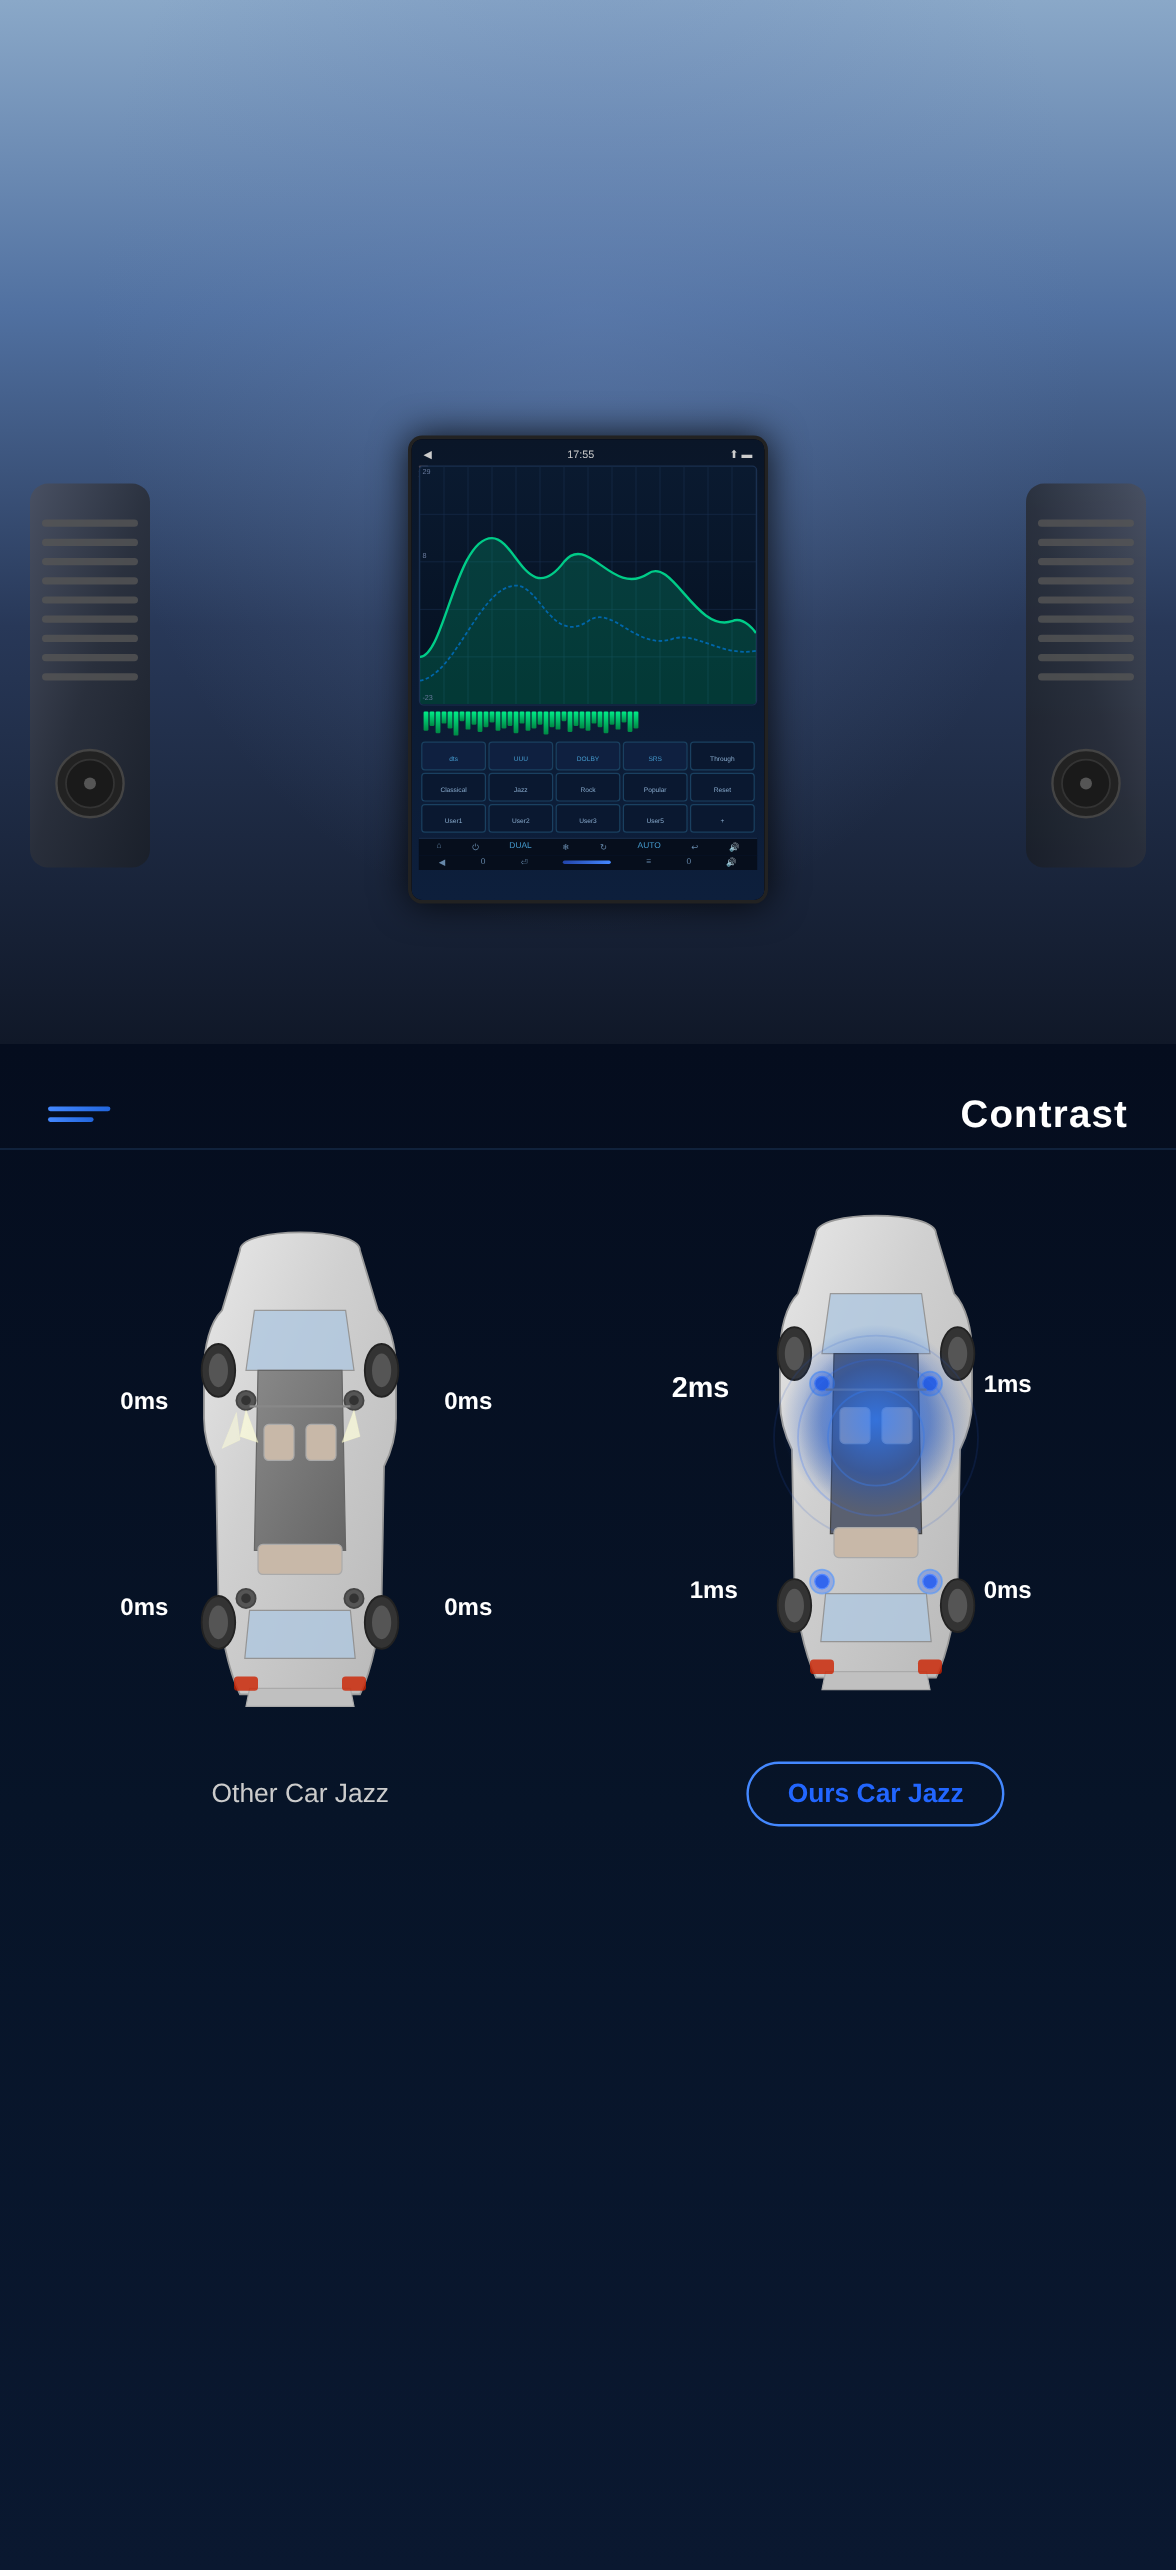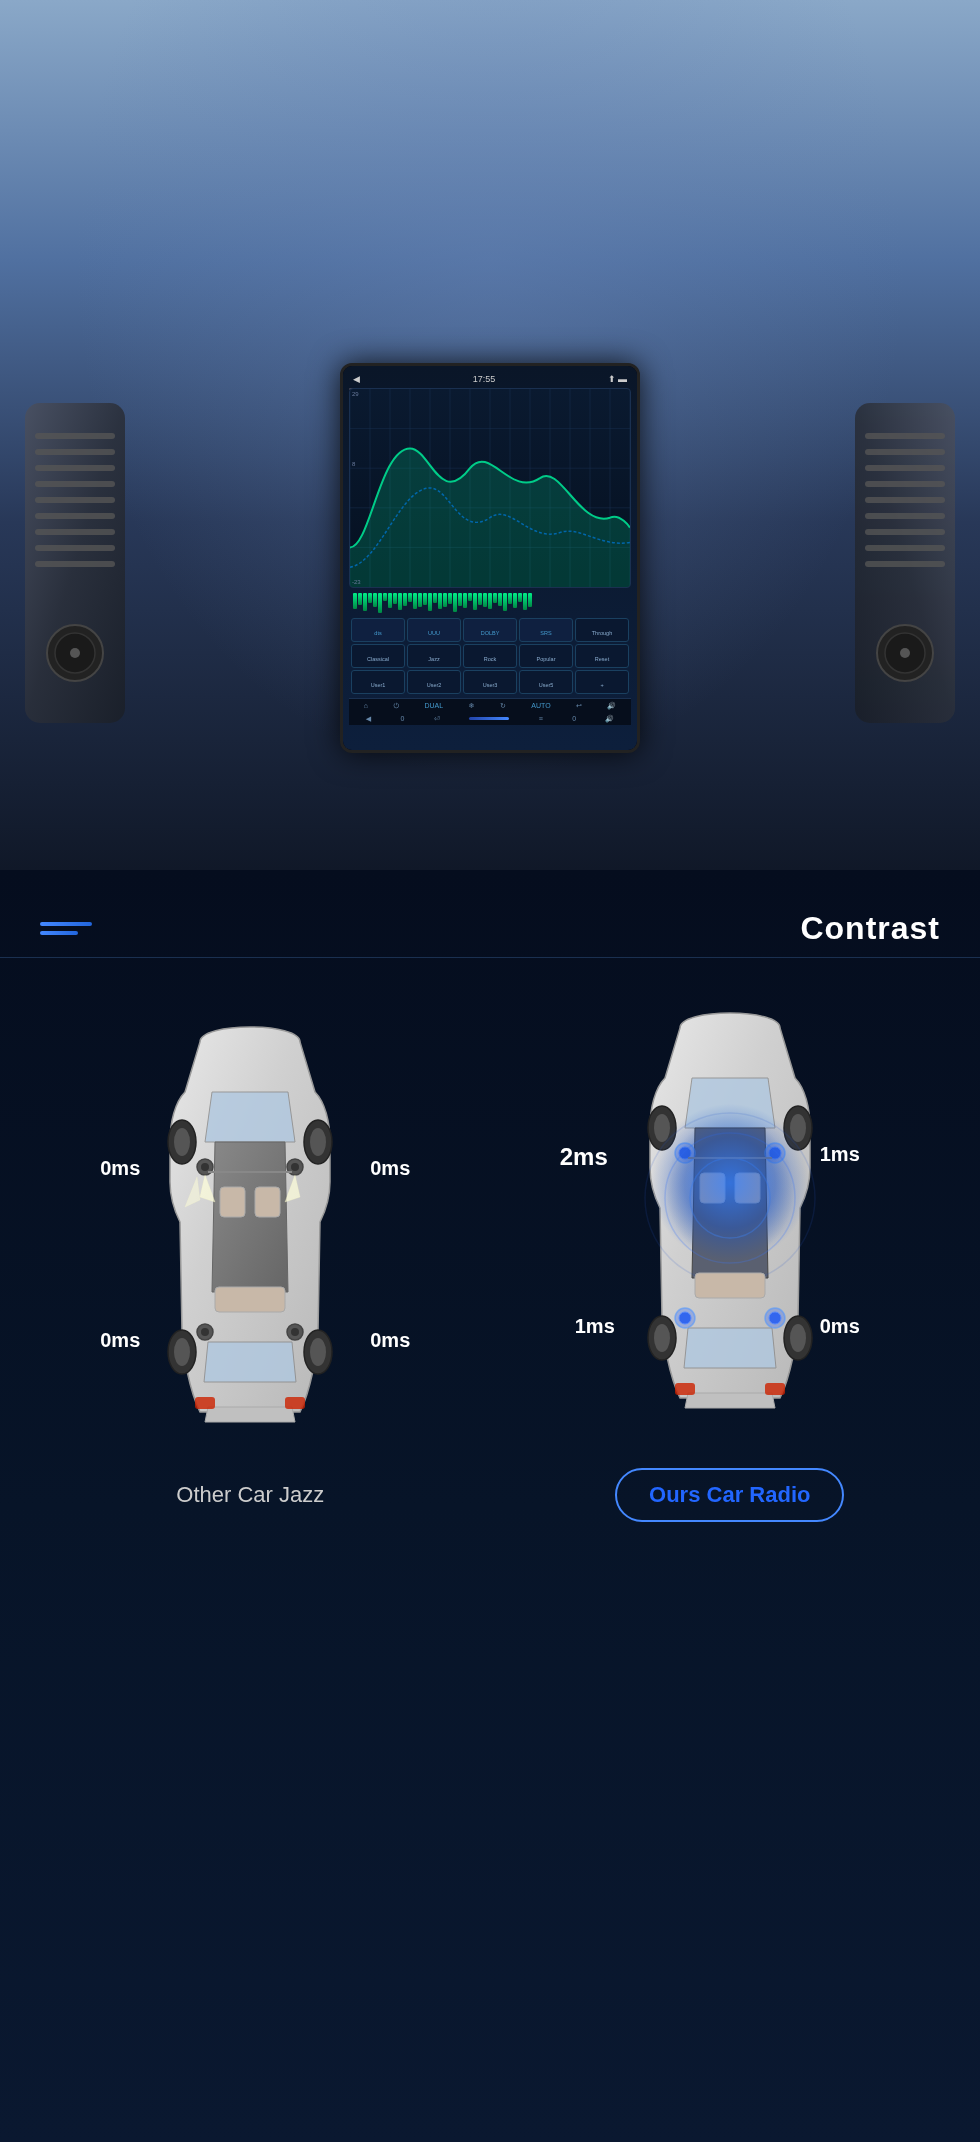--- a/index.html
+++ b/index.html
@@ -595,17 +595,17 @@
 
           <line x1="68" y1="160" x2="152" y2="160" stroke="#888" stroke-width="2"></line>
 
           <path d="M68,395 L152,395 L155,410 L65,410 Z" fill="#c0c0c0" stroke="#aaa" stroke-width="1"></path>
 
           <rect x="55" y="385" width="20" height="12" rx="3" fill="#cc2200" opacity="0.8"></rect>
           <rect x="145" y="385" width="20" height="12" rx="3" fill="#cc2200" opacity="0.8"></rect>
         </svg>
       </div>
 
-      <button class="ours-label-btn">Ours Car Radio</button>
+      <button class="ours-label-btn">Ours Car Jazz</button>
     </div>
 
   </div>
 </div>
 
 </body></html>

